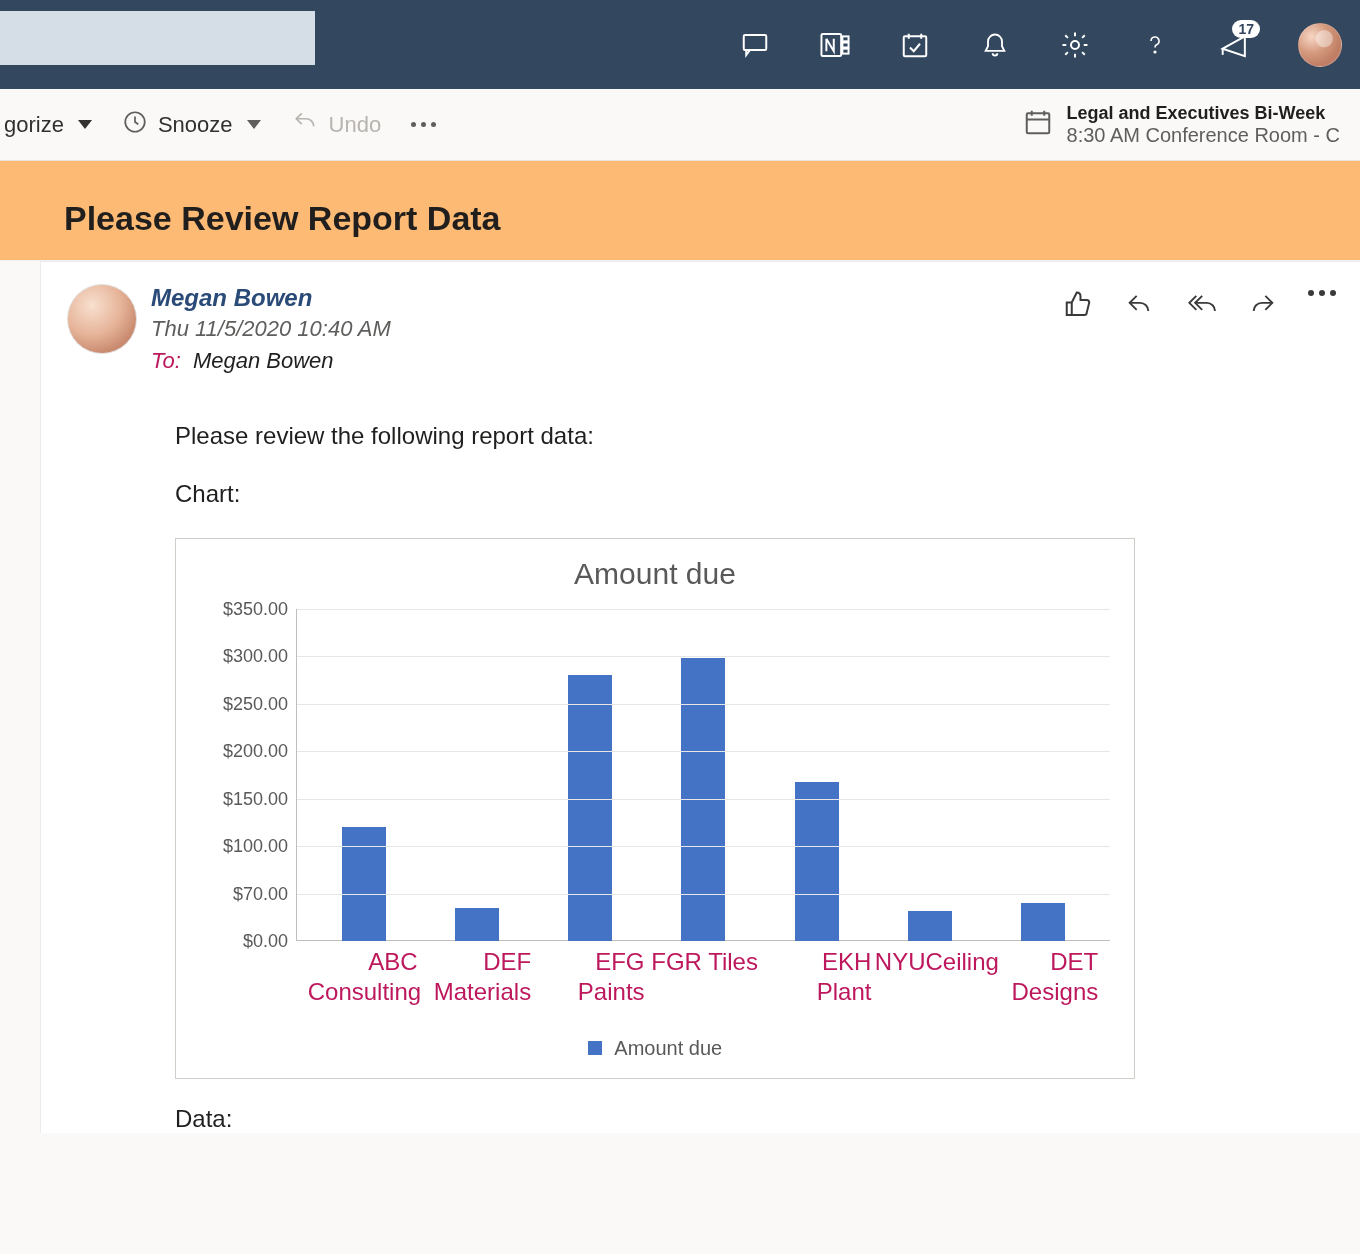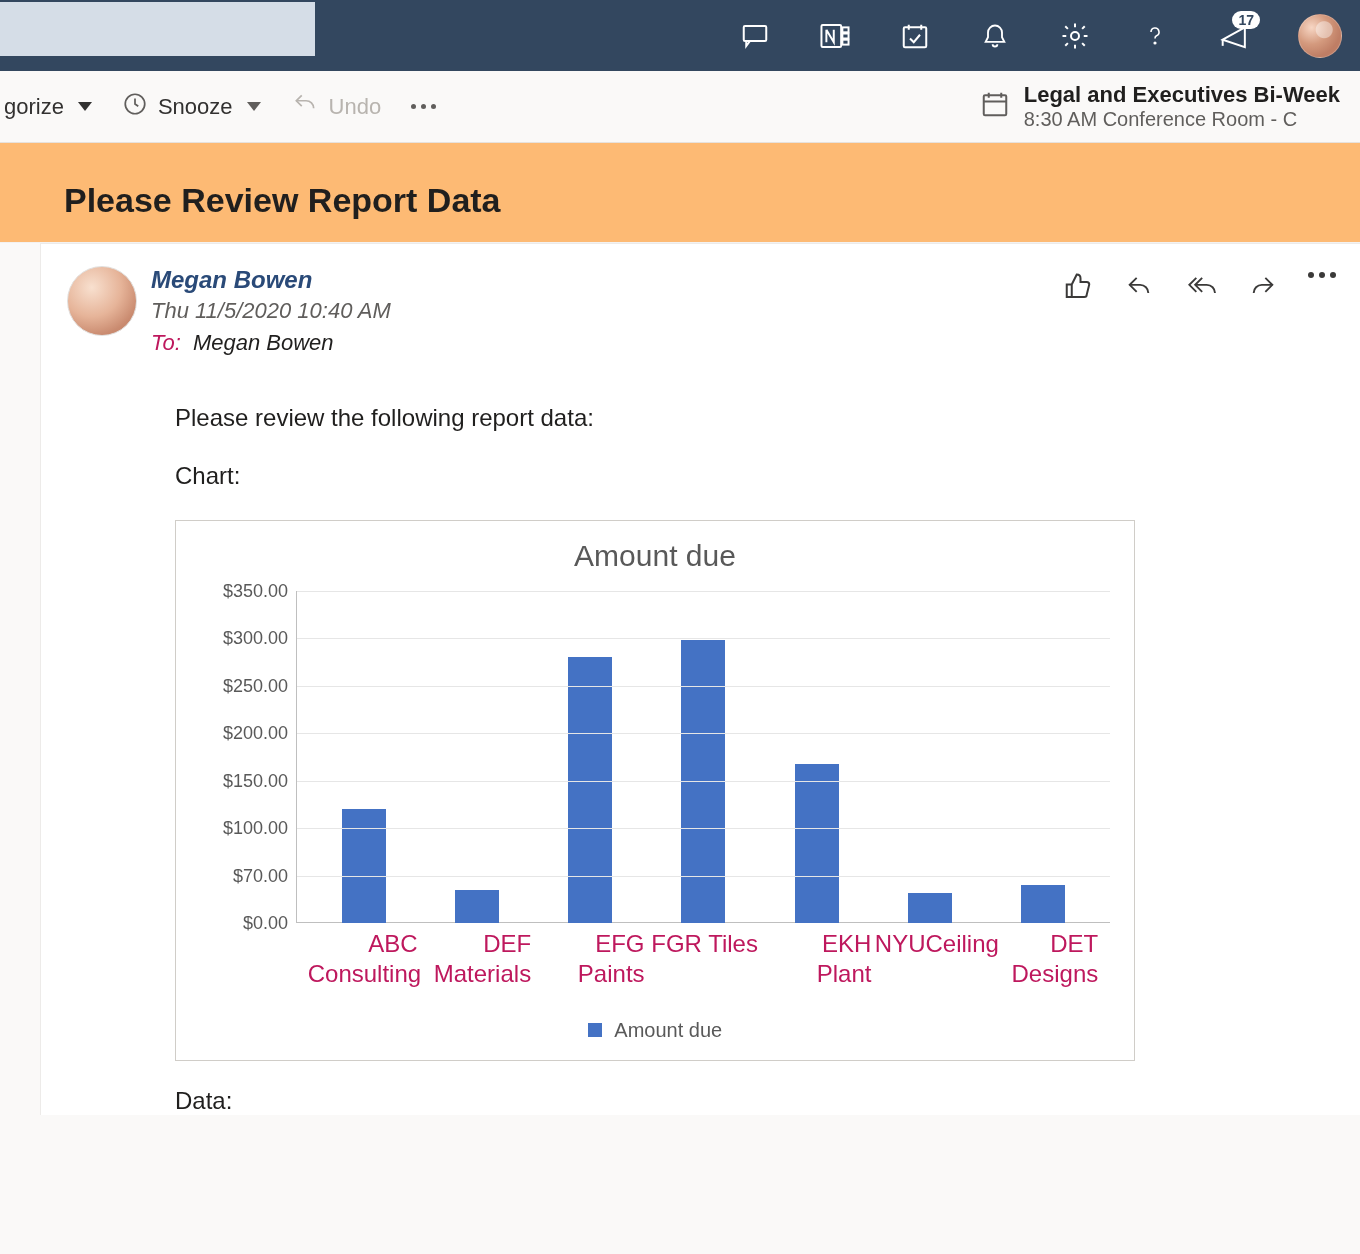--- a/index.html
+++ b/index.html
@@ -7,21 +7,21 @@
     font-family: "Segoe UI", Arial, sans-serif;
     background: #faf9f8;
     width: 1360px;
     height: 1254px;
     overflow: hidden;
     color: #323130;
   }
   
   .top-bar {
     background: #33475f;
-    height: 71px;
+    height: 89px;
     display: flex;
     align-items: center;
     justify-content: space-between;
     padding: 0 18px 0 0;
   }
   .search-stub {
     width: 315px;
     height: 54px;
     background: #d5dde7;
     margin-top: -14px;
@@ -93,21 +93,21 @@
   .kebab span { width:5px;height:5px;border-radius:50%;background:#605e5c; }
 
   .toolbar-spacer { flex: 1; }
   .next-event {
     display: flex;
     align-items: center;
     gap: 14px;
     font-size: 20px;
     color: #323130;
   }
-  .next-event .line1 { font-weight: 600; font-size: 22px; color:#201f1e;}
+  .next-event .line1 { font-weight: 600; font-size: 18px; color:#201f1e;}
   .next-event .line2 { color: #605e5c; font-size: 20px; }
   .cal-icon svg { stroke:#605e5c; fill:none; stroke-width:1.6;}
 
   
   .subject-wrap {
     padding: 38px 0 22px 64px;
     background: #fdba74;
     border-bottom: 1px solid #f3f2f1;
   }
   .subject {

